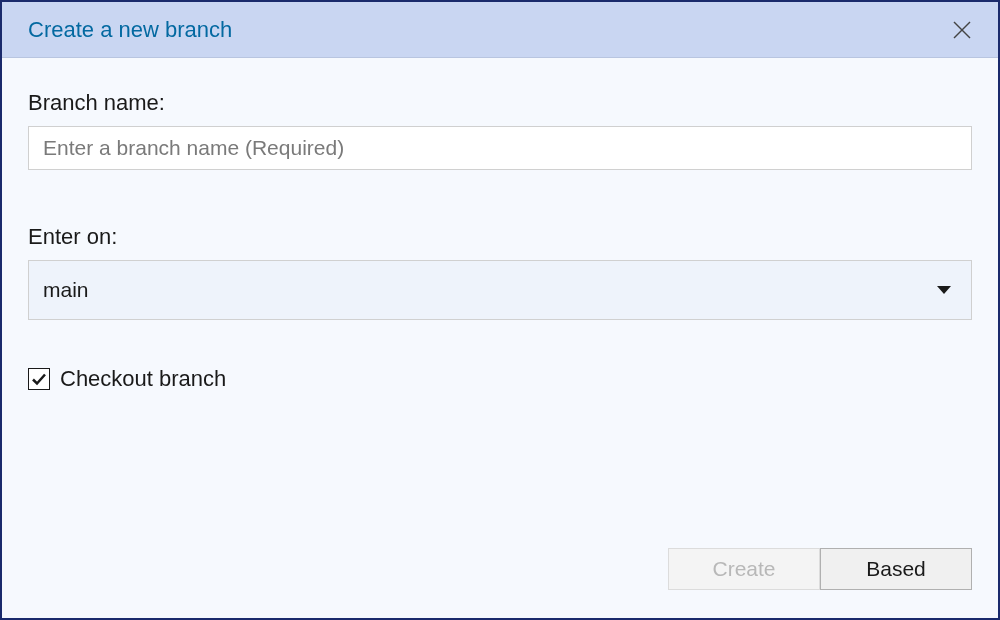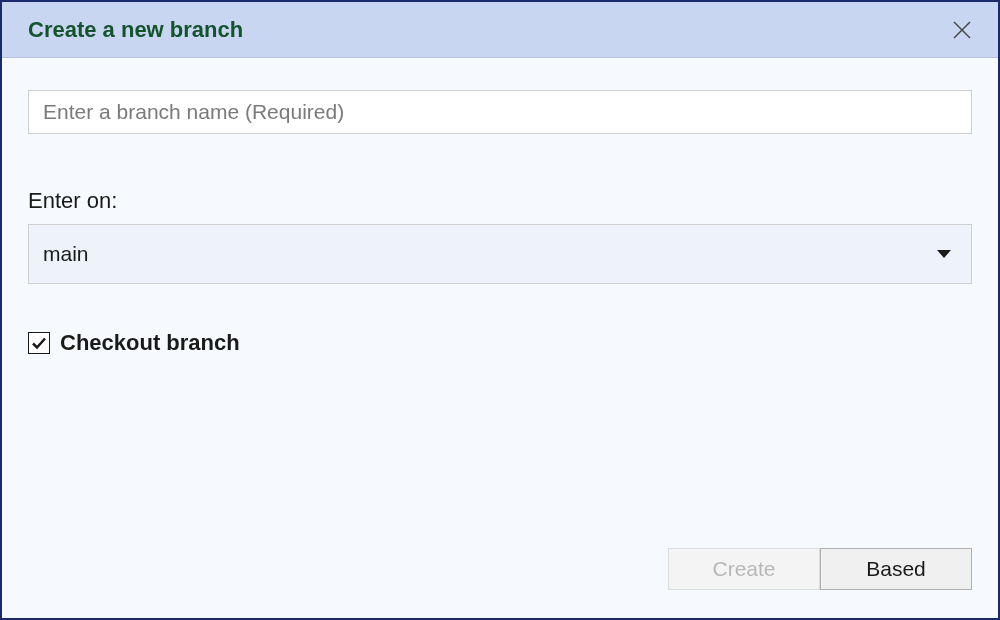--- a/index.html
+++ b/index.html
@@ -26,22 +26,22 @@
     height: 56px;
     background: #c9d6f2;
     display: flex;
     align-items: center;
     justify-content: space-between;
     padding: 0 18px 0 26px;
     border-bottom: 1px solid #b8c5e0;
   }
   .titlebar-title {
     font-size: 22px;
-    color: #14532d;
-    font-weight: 700;
+    color: #0369a1;
+    font-weight: 400;
   }
   .close-btn {
     width: 36px;
     height: 36px;
     display: flex;
     align-items: center;
     justify-content: center;
     cursor: pointer;
     color: #444;
   }
@@ -121,21 +121,21 @@
   .checkbox svg {
     width: 16px;
     height: 16px;
     stroke: #1a1a1a;
     stroke-width: 2.5;
     fill: none;
   }
   .checkbox-label {
     font-size: 22px;
     color: #1a1a1a;
-    font-weight: 700;
+    font-weight: 400;
   }
   .footer {
     padding: 0 26px 28px 26px;
     display: flex;
     justify-content: flex-end;
   }
   .btn {
     width: 152px;
     height: 42px;
     border: 1px solid #c8c8c8;
@@ -168,20 +168,21 @@
     <div class="close-btn">
       <svg viewBox="0 0 20 20">
         <line x1="2" y1="2" x2="18" y2="18"></line>
         <line x1="18" y1="2" x2="2" y2="18"></line>
       </svg>
     </div>
   </div>
 
   <div class="content">
 
+    <div class="field-label">Branch name:</div>
     <input class="text-input" type="text" placeholder="Enter a branch name (Required)" style="">
 
     <div class="spacer-lg"></div>
 
     <div class="field-label">Enter on:</div>
     <div class="dropdown">
       <span>main</span>
       <span class="caret"></span>
     </div>
 

